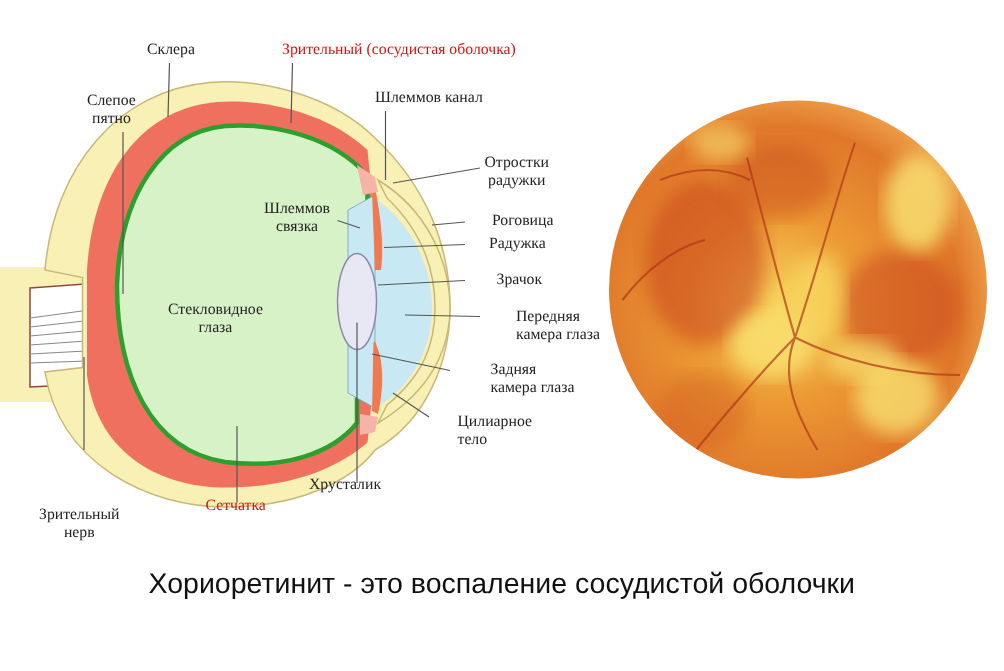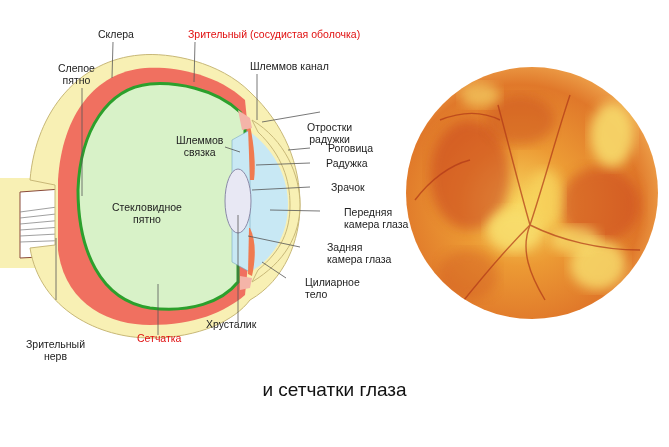--- a/index.html
+++ b/index.html
@@ -1,18 +1,18 @@
 <!DOCTYPE html>
 <html><head>
 <meta charset="utf-8">
 <style>
   html, body { margin:0; padding:0; background:#ffffff; }
   body { width:669px; height:447px; position:relative; overflow:hidden; font-family:"Liberation Sans", sans-serif; }
   #eye-diagram { position:absolute; left:0; top:0; width:669px; height:447px; }
-  .lbl { position:absolute; font-size:10.5px; color:#222; line-height:12px; white-space:nowrap; text-align:center; }
+  .lbl { position:absolute; font-size:10.5px; color:#222; line-height:12px; white-space:nowrap; text-align:center;font-family:Liberation Serif, serif; }
   .lbl.red { color:#e01010; }
   .lbl.left { text-align:left;margin-left:16px; }
   #caption { position:absolute; left:0; top:378px; width:669px; text-align:center; font-size:19px; line-height:23px; color:#111; }
 </style>
 </head>
 <body>
 
 <svg id="eye-diagram" viewBox="0 0 669 447" xmlns="http://www.w3.org/2000/svg">
   <defs>
     <radialGradient id="fundusGrad" cx="45%" cy="55%" r="60%">
@@ -107,35 +107,35 @@
       </g>
     </g>
   </g>
 </svg>
 
 <div class="lbl" style="left:98px;top:28px;">Склера</div>
 <div class="lbl red" style="left:188px;top:28px;">Зрительный (сосудистая оболочка)</div>
 <div class="lbl" style="left:58px;top:62px;white-space:pre;">Слепое
 пятно</div>
 <div class="lbl" style="left:250px;top:60px;">Шлеммов канал</div>
-<div class="lbl" style="left:307px;top:103px;white-space:pre;margin-top:18px;">Отростки
+<div class="lbl" style="left:323px;top:103px;white-space:pre;">Отростки
 радужки</div>
 <div class="lbl" style="left:176px;top:134px;white-space:pre;">Шлеммов
 связка</div>
 <div class="lbl left" style="left:312px;top:142px;">Роговица</div>
 <div class="lbl left" style="left:310px;top:157px;text-align:right;">Радужка</div>
 <div class="lbl left" style="left:315px;top:181px;">Зрачок</div>
 <div class="lbl" style="left:112px;top:201px;white-space:pre;">Стекловидное
-пятно</div>
+глаза</div>
 <div class="lbl left" style="left:328px;top:206px;white-space:pre;">Передняя
 камера глаза</div>
 <div class="lbl left" style="left:311px;top:241px;white-space:pre;">Задняя
 камера глаза</div>
 <div class="lbl left" style="left:289px;top:276px;white-space:pre;">Цилиарное
 тело</div>
 <div class="lbl" style="left:26px;top:302px;white-space:pre;margin-top:36px;">Зрительный
 нерв</div>
 <div class="lbl" style="left:206px;top:318px;">Хрусталик</div>
 <div class="lbl red" style="left:137px;top:332px;">Сетчатка</div>
 
 <div id="caption">
-  <div>и сетчатки глаза</div>
+  <div>Хориоретинит - это воспаление сосудистой оболочки</div>
 </div>
 
 </body></html>

